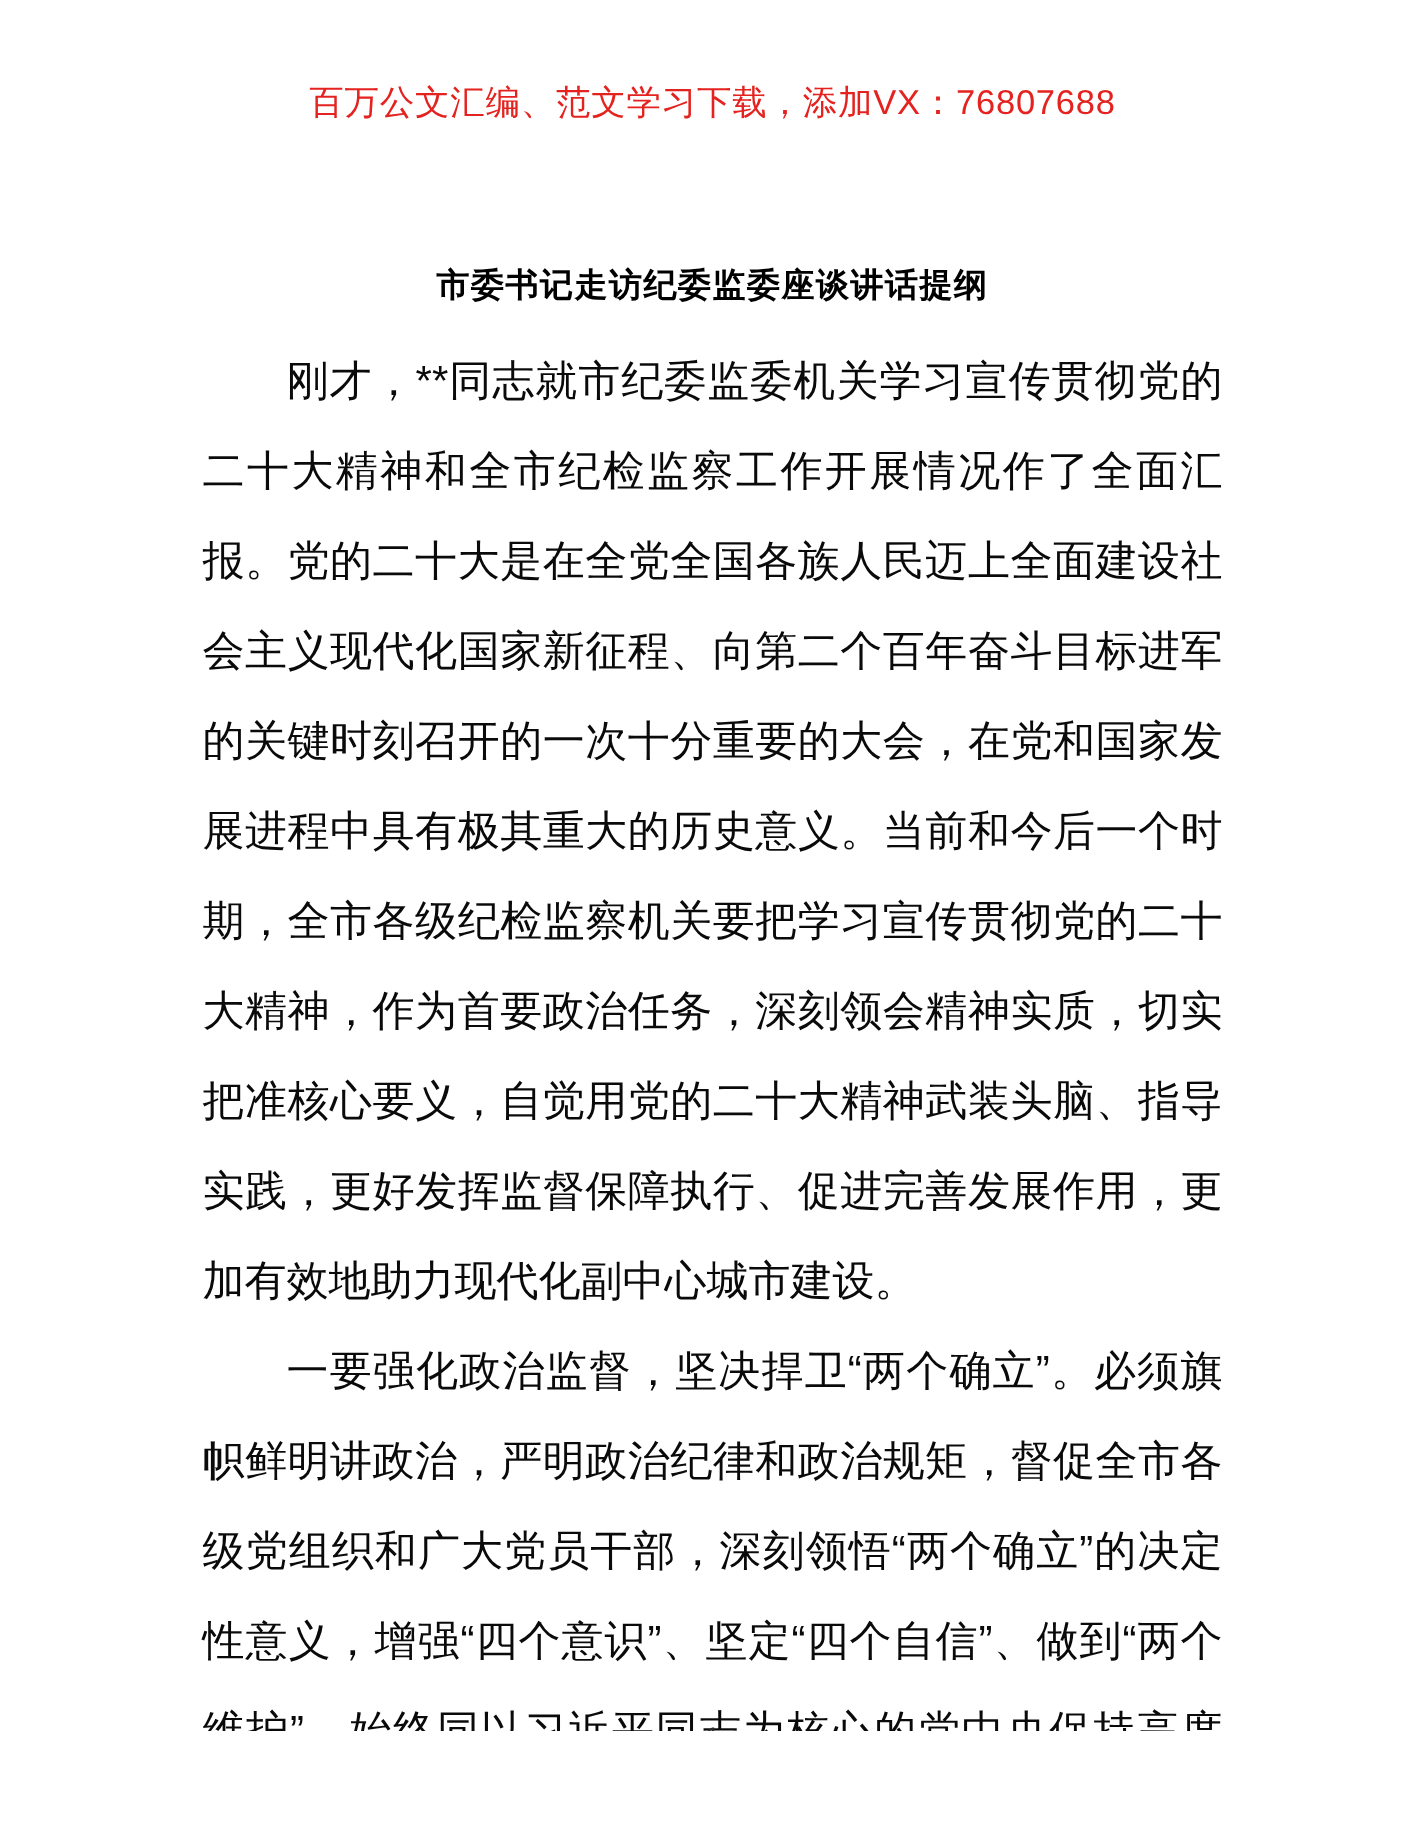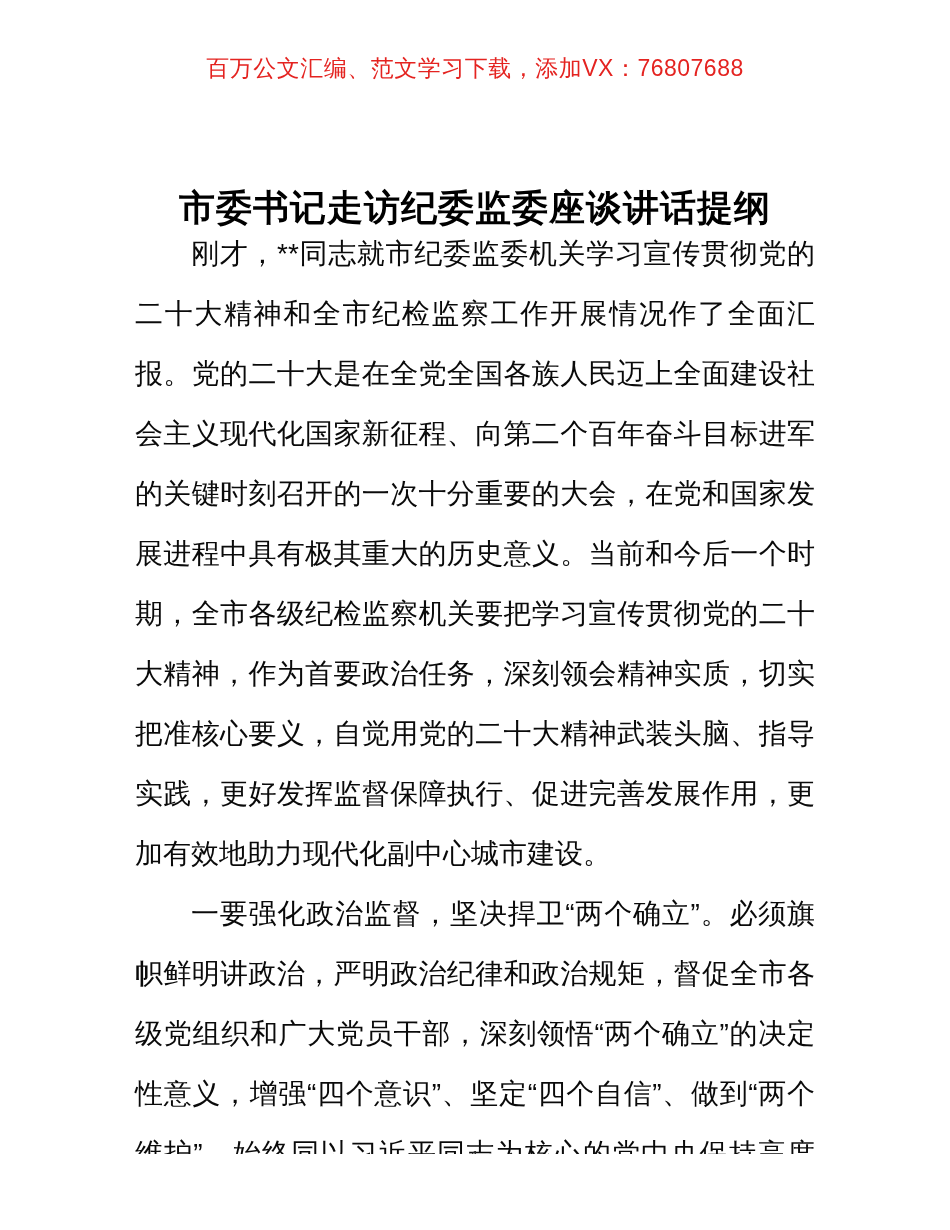--- a/index.html
+++ b/index.html
@@ -26,21 +26,21 @@
     letter-spacing: 0.5px;
     color: #e42320; 
     white-space: nowrap;
   }
   .title {
     position: absolute;
     top: 160px;
     left: 0;
     width: 100%;
     text-align: center;
-    font-size: 36px;
+    font-size: 22px;
     font-weight: 700;
     letter-spacing: 1px;
     color: #000000;
     white-space: nowrap;
   }
   .content {
     position: absolute;
     top: 224px;
     left: 135px;
     width: 680px;

